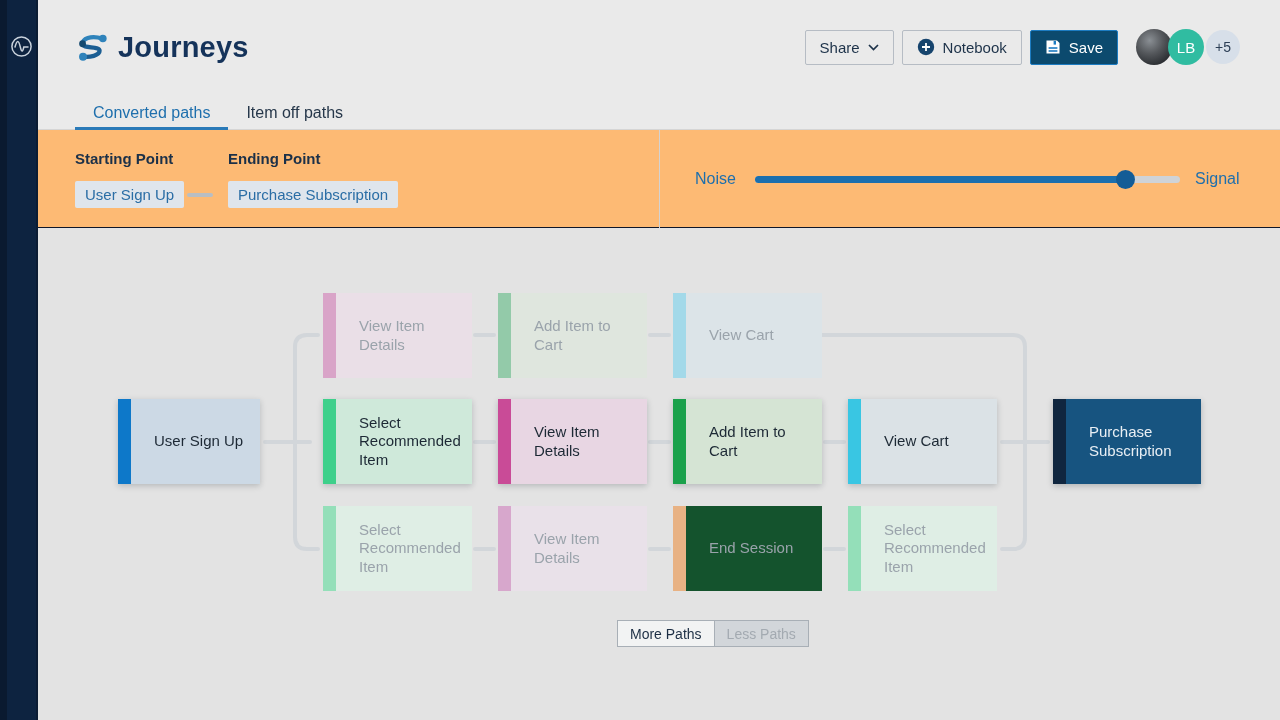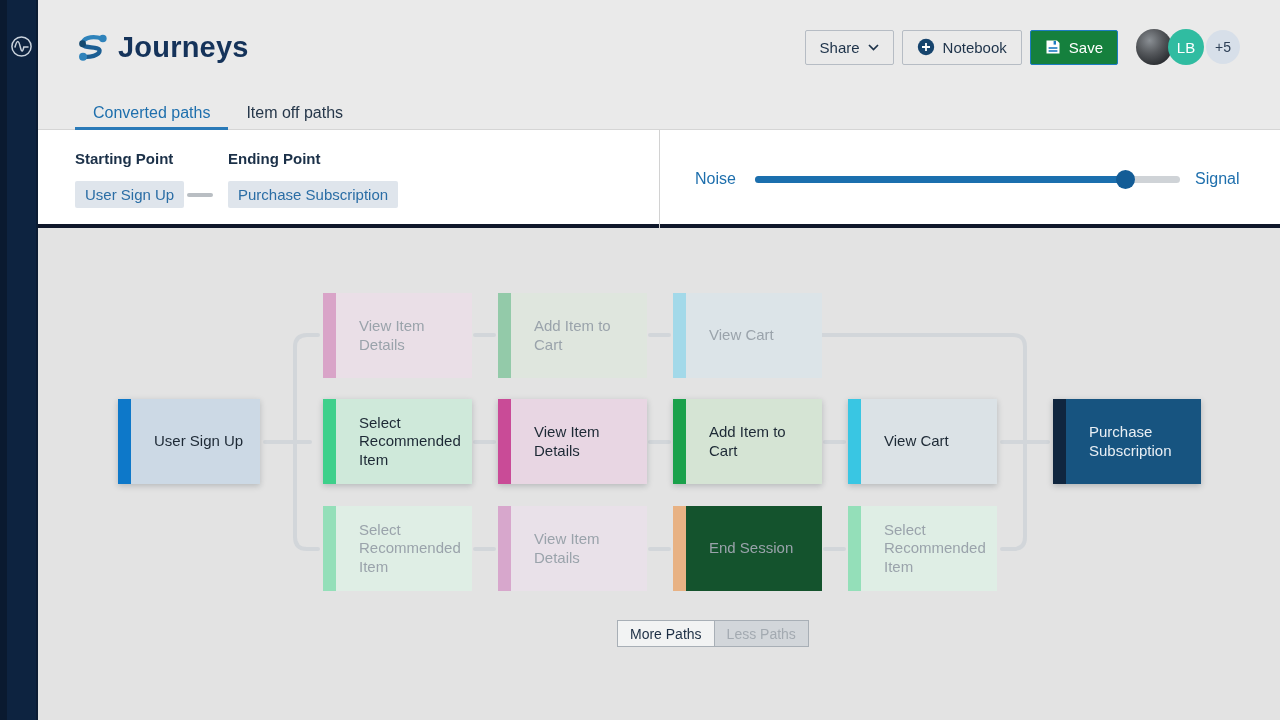--- a/index.html
+++ b/index.html
@@ -23,35 +23,35 @@
   
   .header { height:130px; background:#eaeaea; border-bottom:1px solid #d5d5d5;
             display:flex; flex-direction:column; }
   .header-top { display:flex; align-items:center; padding:22px 40px 0 37px; height:72px; }
   .logo-mark { width:34px; height:34px; margin-top:2px; }
   .app-title { font-size:29px; font-weight:700; color:#15335a; margin-left:9px; letter-spacing:.2px; }
   .header-actions { margin-left:auto; display:flex; align-items:center; gap:8px; }
   .btn { display:inline-flex; align-items:center; gap:8px; height:35px; padding:16px 14px;
          font-size:15px; color:#1d3249; background:transparent;
          border:1px solid #b6bcc4; border-radius:2px; cursor:pointer; }
-  .btn-primary { background:#15803d; border-color:#1d7cc2; color:#ffffff; }
+  .btn-primary { background:#0c4a6e; border-color:#1d7cc2; color:#ffffff; }
   .avatar-stack { display:flex; align-items:center; margin-left:10px; }
   .avatar { width:36px; height:36px; border-radius:50%; display:flex; align-items:center;
             justify-content:center; font-size:15px; cursor:pointer; }
   .avatar-photo { background:radial-gradient(circle at 38% 32%, #8a8f94 0%, #55585c 40%, #16191d 95%); }
   .avatar-lb { background:#30bca1; color:#ffffff; margin-left:-4px; }
   .avatar-more { width:34px; height:34px; background:#d7dfe9; color:#2c3e55; font-size:14px; margin-left:2px; }
 
   .tabs { display:flex; margin:auto 0 0 37px; }
   .tab { padding:8px 18px 5px; font-size:16px; color:#26374a; cursor:pointer;
          border-bottom:3px solid transparent; margin-bottom:-1px; }
   .tab.active { color:#1e6fad; border-bottom-color:#2a7ab8; }
 
   
-  .filter-strip { position:relative; height:98px; background:#ffffff; border-bottom:4px solid #0f172a; }
+  .filter-strip { position:relative; height:98px; background:#fdba74; border-bottom:1px solid #0f172a; }
   .f-label { position:absolute; top:20px; font-size:15px; font-weight:700; color:#1b3048; }
   .chip { position:absolute; top:51px; height:27px; display:inline-flex; align-items:center;
           padding:0 10px; background:#dfe5ec; color:#2a6da5; font-size:15px; border-radius:2px; cursor:pointer; }
   .chip-dash { position:absolute; top:63px; width:26px; height:4px; background:#b9bec3; border-radius:2px; }
   .v-divider { position:absolute; left:621px; top:0; width:1px; height:98px; background:#d2d2d2; }
   .slider-label { position:absolute; top:40px; font-size:16px; color:#1e6fad; }
   .slider-track { position:absolute; left:717px; top:46px; width:425px; height:7px;
                   background:#cfd3d7; border-radius:4px; cursor:pointer; }
   .slider-fill { height:7px; background:#1b6fae; border-radius:4px; }
   .slider-knob { position:absolute; top:-6px; width:19px; height:19px; border-radius:50%;

